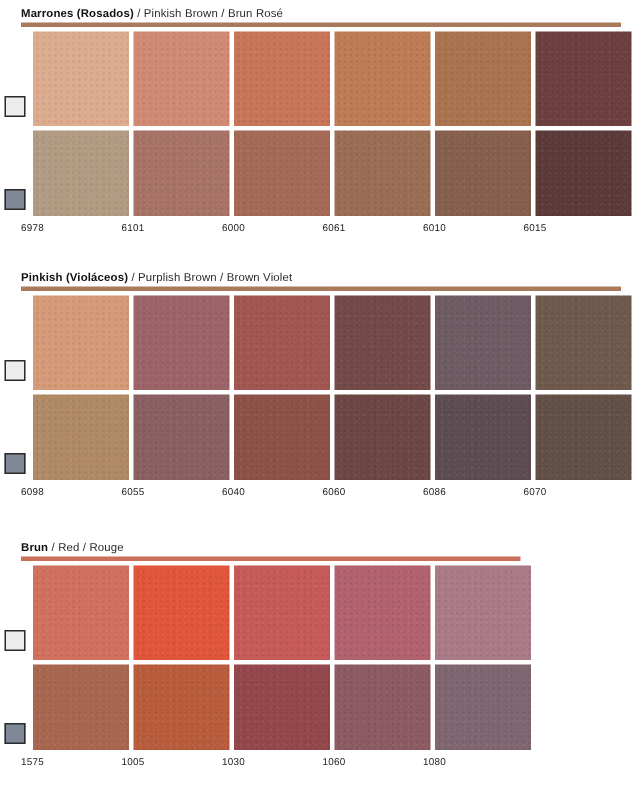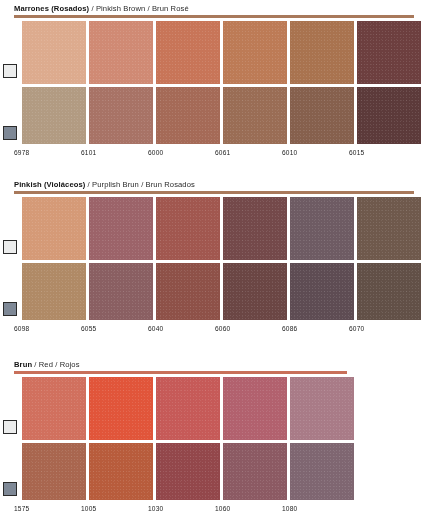--- a/index.html
+++ b/index.html
@@ -107,21 +107,21 @@
           <div class="sw top" style="background: rgb(169, 115, 79);"></div>
           <div class="sw bot" style="background: rgb(134, 96, 77);"></div>
         </div>
         <div class="col" style="left: 335px;">
           <div class="sw top" style="background: rgb(109, 63, 63);"></div>
           <div class="sw bot" style="background: rgb(92, 58, 58);"></div>
         </div>
       </div>
     </div>
     <div class="section" style="top: 180px;">
-      <div class="sec-head"><span class="es">Pinkish (Violáceos)</span><span class="sep"> / </span><span class="en">Purplish Brun</span><span class="sep"> / </span><span class="fr">Brun Rosados</span></div>
+      <div class="sec-head"><span class="es">Pinkish (Violáceos)</span><span class="sep"> / </span><span class="en">Purplish Brown</span><span class="sep"> / </span><span class="fr">Brown Violet</span></div>
       <div class="sec-rule" style="background: rgb(168, 121, 91); width: 400px;"></div>
       <div class="ind light" style="top: 60px; background: rgb(236, 237, 237);"></div>
       <div class="ind dark" style="top: 122px; background: rgb(126, 136, 150);"></div>
       <div class="code" style="left: 14px; top: 145px;">6098</div>
       <div class="code" style="left: 81px; top: 145px;">6055</div>
       <div class="code" style="left: 148px; top: 145px;">6040</div>
       <div class="code" style="left: 215px; top: 145px;">6060</div>
       <div class="code" style="left: 282px; top: 145px;">6086</div>
       <div class="code" style="left: 349px; top: 145px;">6070</div>
       <div class="grid">
@@ -145,21 +145,21 @@
           <div class="sw top" style="background: rgb(110, 91, 99);"></div>
           <div class="sw bot" style="background: rgb(94, 76, 83);"></div>
         </div>
         <div class="col" style="left: 335px;">
           <div class="sw top" style="background: rgb(111, 89, 76);"></div>
           <div class="sw bot" style="background: rgb(98, 80, 71);"></div>
         </div>
       </div>
     </div>
     <div class="section" style="top: 360px;">
-      <div class="sec-head"><span class="es">Brun</span><span class="sep"> / </span><span class="en">Red</span><span class="sep"> / </span><span class="fr">Rojos</span></div>
+      <div class="sec-head"><span class="es">Brun</span><span class="sep"> / </span><span class="en">Red</span><span class="sep"> / </span><span class="fr">Rouge</span></div>
       <div class="sec-rule" style="background: rgb(200, 112, 90); width: 333px;"></div>
       <div class="ind light" style="top: 60px; background: rgb(236, 237, 237);"></div>
       <div class="ind dark" style="top: 122px; background: rgb(126, 136, 150);"></div>
       <div class="code" style="left: 14px; top: 145px;">1575</div>
       <div class="code" style="left: 81px; top: 145px;">1005</div>
       <div class="code" style="left: 148px; top: 145px;">1030</div>
       <div class="code" style="left: 215px; top: 145px;">1060</div>
       <div class="code" style="left: 282px; top: 145px;">1080</div>
       <div class="grid">
         <div class="col" style="left: 0px;">

